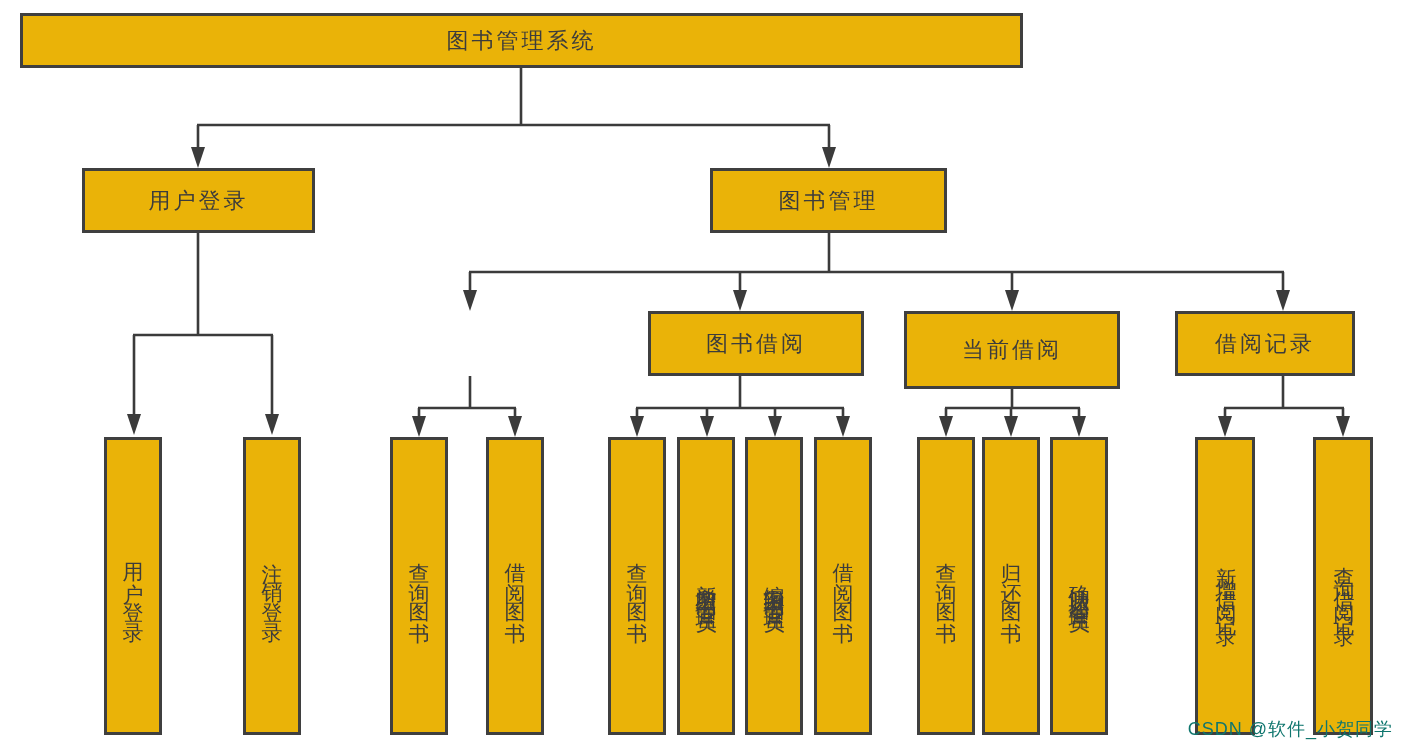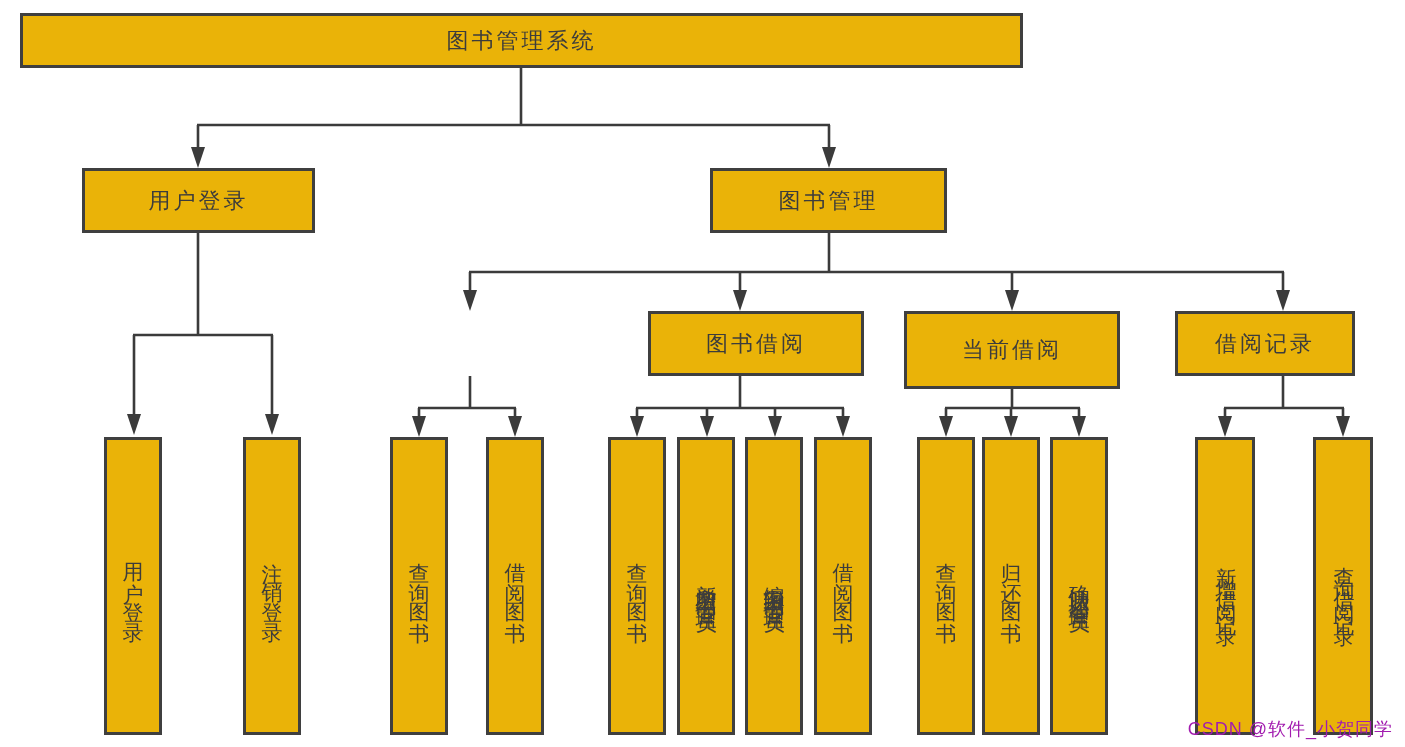--- a/index.html
+++ b/index.html
@@ -63,21 +63,21 @@
   .lf-9  { left: 917px; }
   .lf-10 { left: 982px; }
   .lf-11 { left: 1050px; }
   .lf-12 { left: 1195px; width: 60px; }
   .lf-13 { left: 1313px; width: 60px; }
   .watermark {
     position: absolute;
     right: 12px;
     bottom: 6px;
     font-size: 18px;
-    color: #a21caf;
+    color: #0f766e;
     letter-spacing: 1px;
     white-space: nowrap;
   }
 </style>
 </head>
 <body>
 
 <div class="stage">
 
   <svg id="connectors" viewBox="0 0 1405 747" xmlns="http://www.w3.org/2000/svg">

